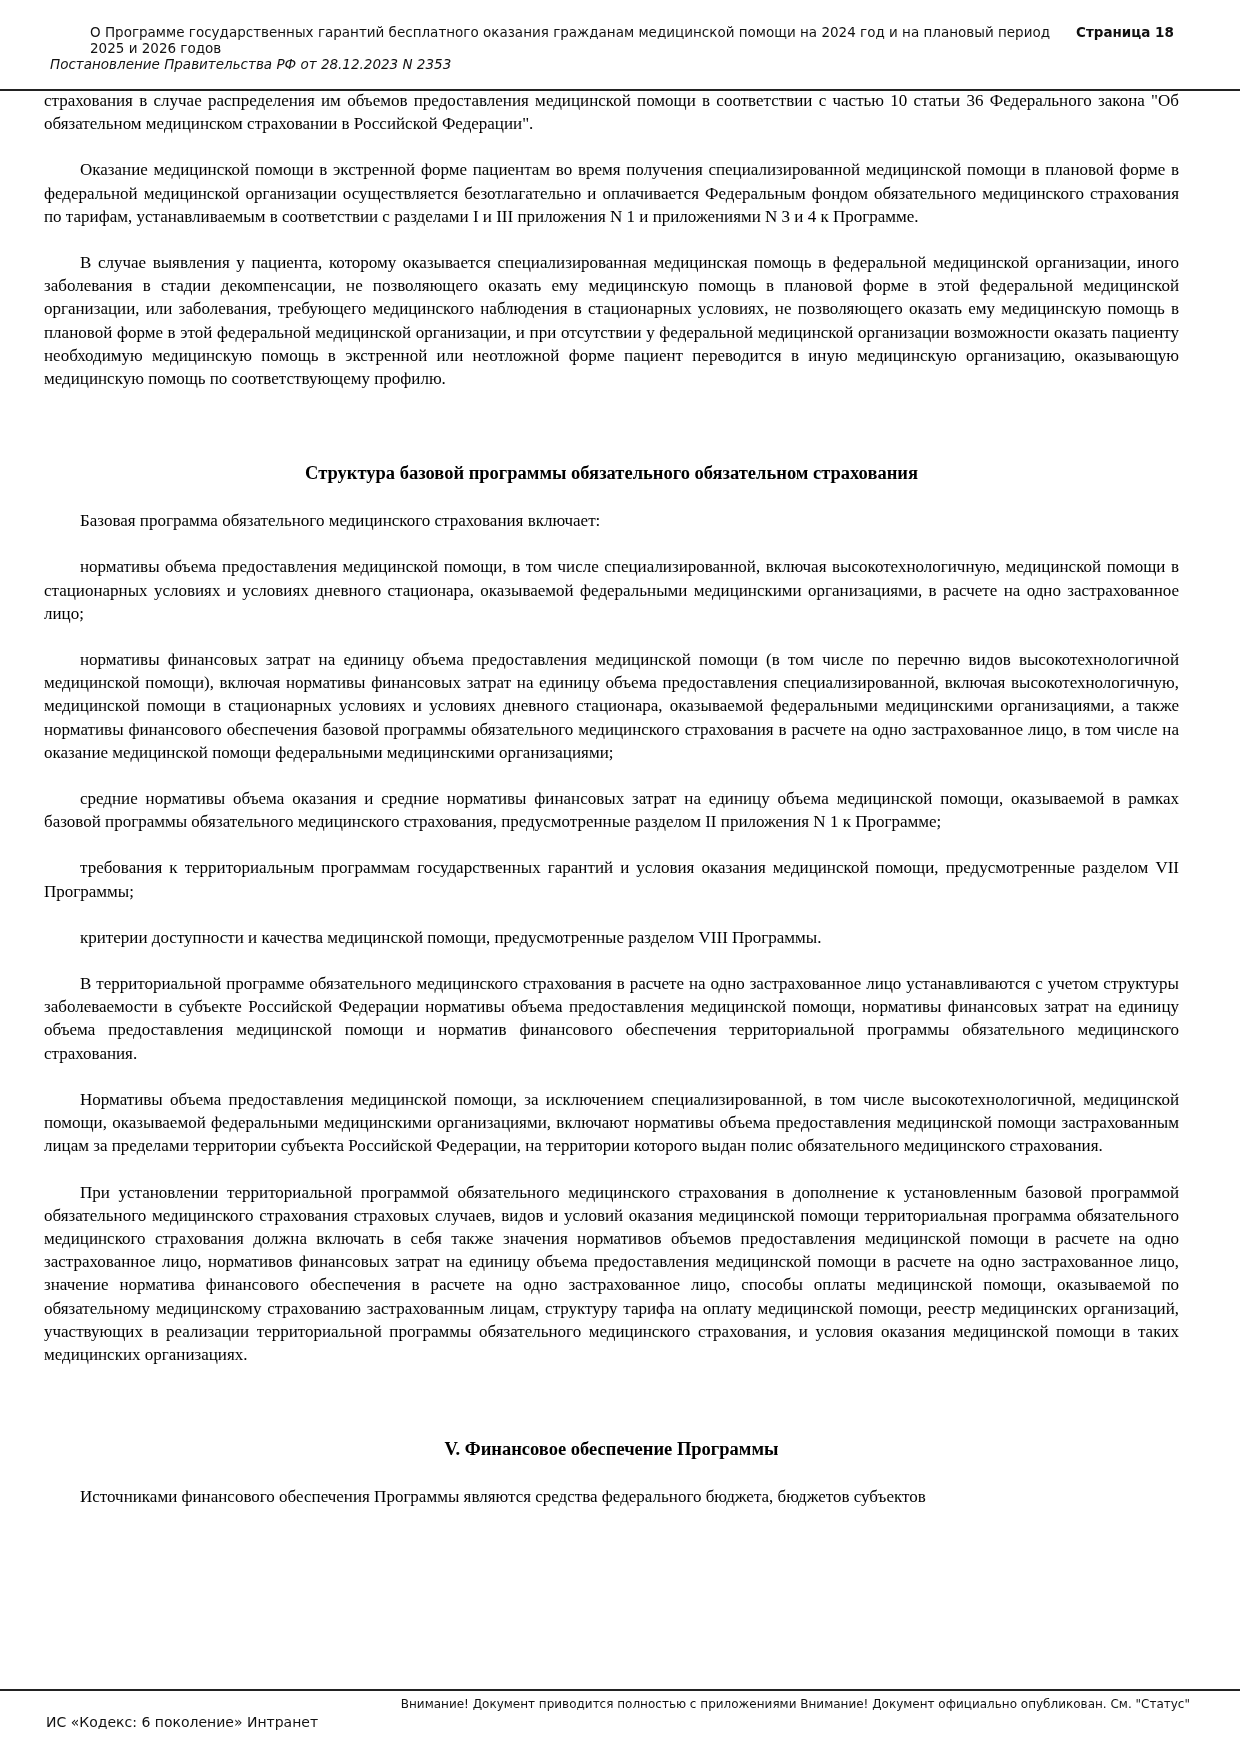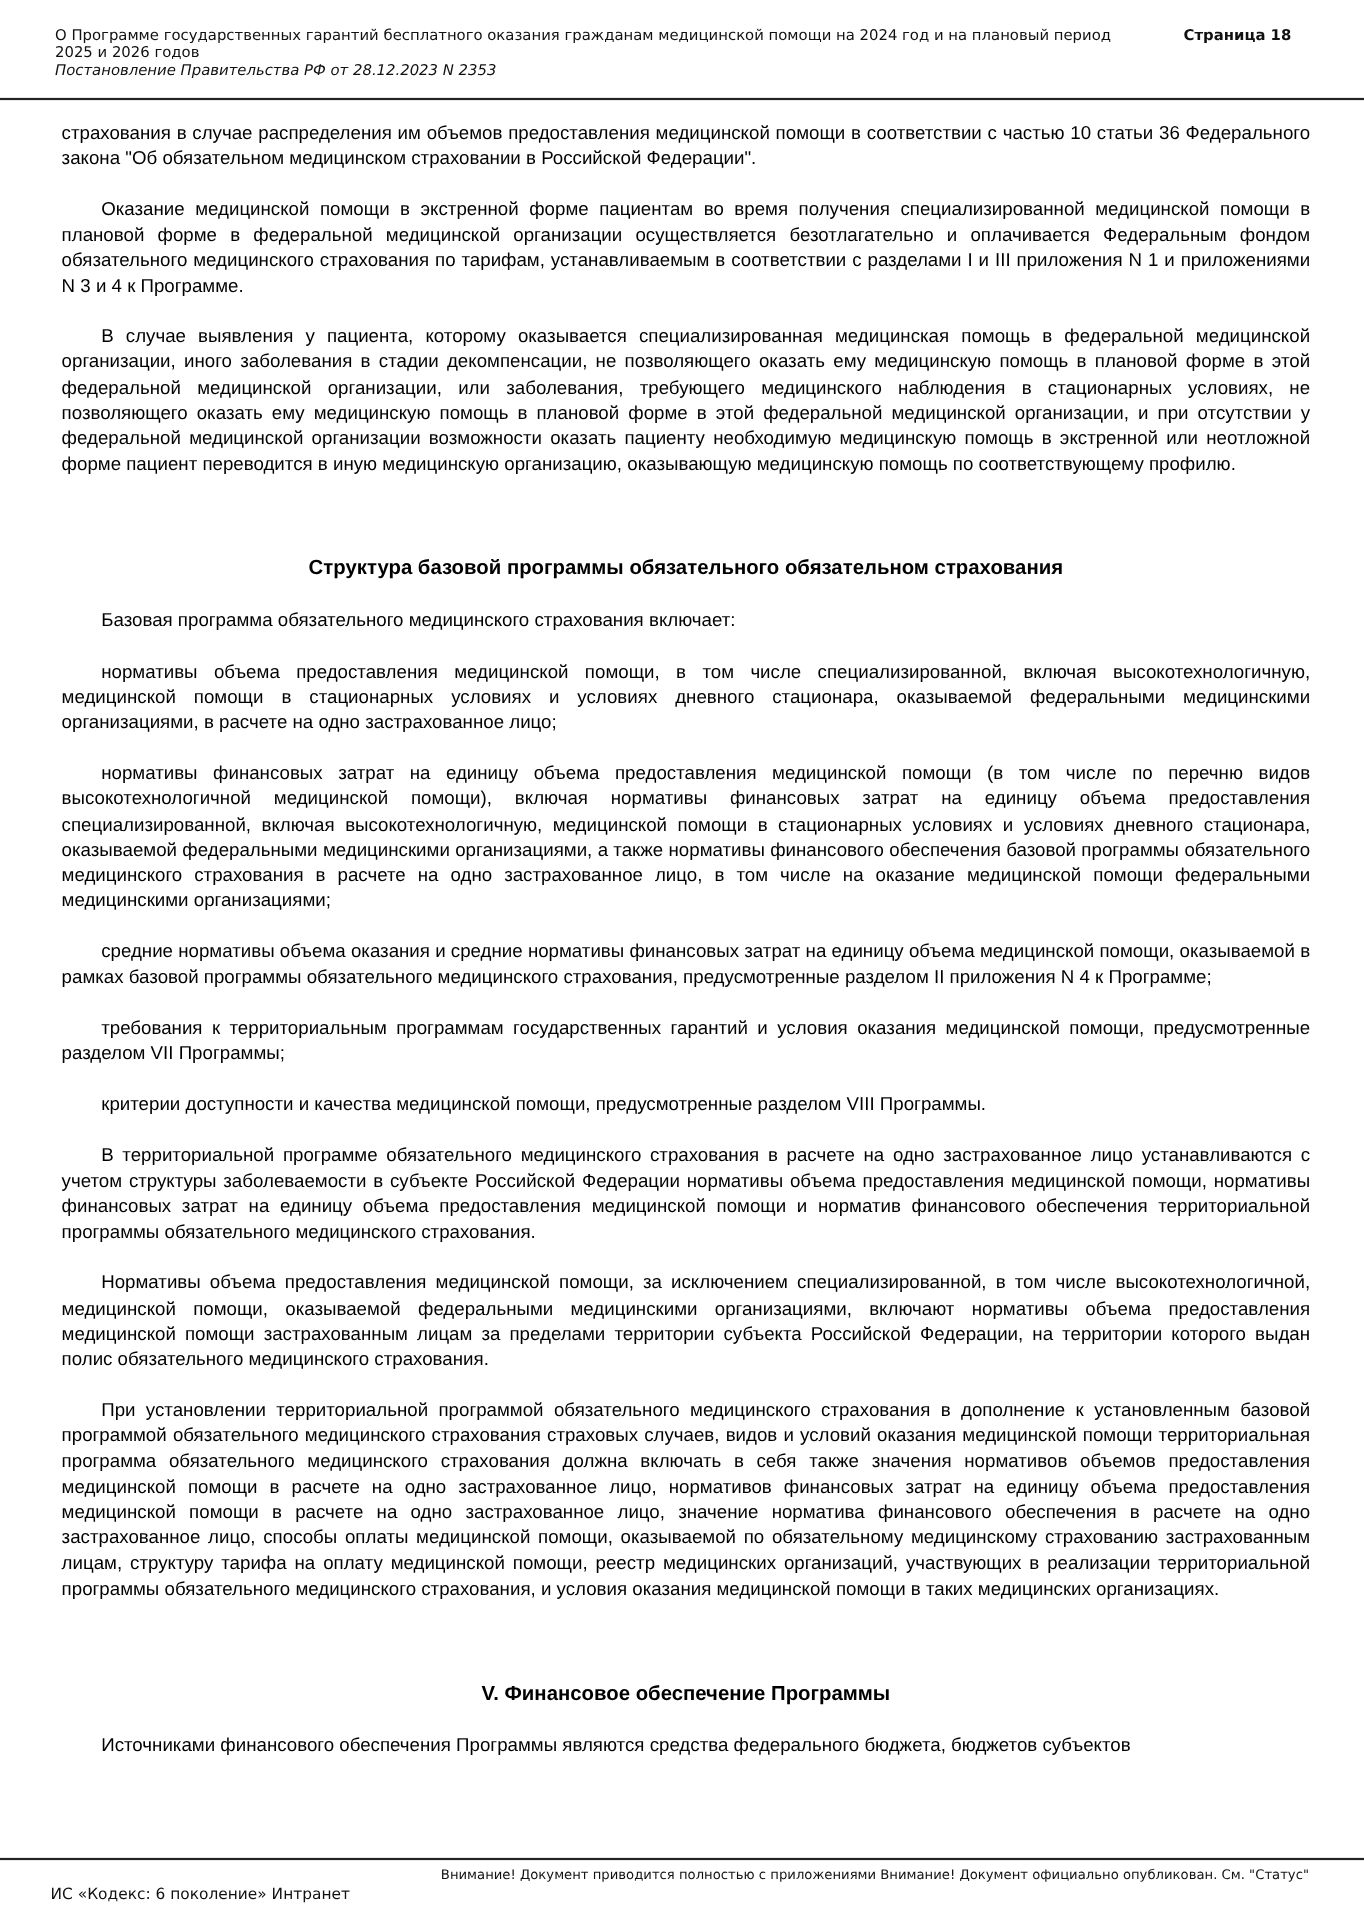--- a/index.html
+++ b/index.html
@@ -1,23 +1,23 @@
 <!DOCTYPE html>
 <html><head>
   <meta charset="utf-8">
   <style>
     html, body { margin: 0; padding: 0; background: #ffffff; }
     body { width: 1240px; height: 1755px; position: relative; overflow: hidden; color: #000; }
     .hdr { position: absolute; left: 50px; top: 24px; width: 1000px; font-family: "DejaVu Sans", sans-serif; font-size: 13.5px; line-height: 16px; color: #111; }
-    .hdr .title { display: block; width: 990px; }
+    .hdr .title { display: block; width: 990px; margin-left: 40px; }
     .hdr .sub { display: block; font-style: italic; }
     .pageno { position: absolute; left: 1076px; top: 24px; font-family: "DejaVu Sans", sans-serif; font-size: 13.5px; color: #111; font-weight: bold; }
     .rule-top { position: absolute; left: 0; top: 89px; width: 1240px; height: 2px; background: #222; }
     .rule-bot { position: absolute; left: 0; top: 1689px; width: 1240px; height: 2px; background: #222; }
-    .body { position: absolute; left: 56px; top: 89px; width: 1135px; font-family: Liberation Sans, sans-serif; font-size: 17px; line-height: 23.2px; margin-top: 20px; }
+    .body { position: absolute; left: 44px; top: 89px; width: 1135px; font-family: Liberation Serif, serif; font-size: 17px; line-height: 23.2px; }
     .body p { margin: 0; text-align: justify; text-indent: 36px; }
     .body p.noind { text-indent: 0; }
     .gap { height: 23px; }
     .gap2 { height: 70px; }
     .body h2 { margin: 0; text-align: center; font-size: 18.5px; font-weight: bold; line-height: 26px; }
     .ftr1 { position: absolute; left: 0; width: 1190px; top: 1697px; text-align: right; font-family: "DejaVu Sans", sans-serif; font-size: 12px; color: #111; }
     .ftr2 { position: absolute; left: 46px; top: 1714px; font-family: "DejaVu Sans", sans-serif; font-size: 14px; color: #111; }
   </style>
 </head>
 <body>
@@ -37,21 +37,21 @@
   <p>В случае выявления у пациента, которому оказывается специализированная медицинская помощь в федеральной медицинской организации, иного заболевания в стадии декомпенсации, не позволяющего оказать ему медицинскую помощь в плановой форме в этой федеральной медицинской организации, или заболевания, требующего медицинского наблюдения в стационарных условиях, не позволяющего оказать ему медицинскую помощь в плановой форме в этой федеральной медицинской организации, и при отсутствии у федеральной медицинской организации возможности оказать пациенту необходимую медицинскую помощь в экстренной или неотложной форме пациент переводится в иную медицинскую организацию, оказывающую медицинскую помощь по соответствующему профилю.</p>
   <div class="gap2"></div>
   <h2>Структура базовой программы обязательного обязательном страхования</h2>
   <div class="gap"></div>
   <p>Базовая программа обязательного медицинского страхования включает:</p>
   <div class="gap"></div>
   <p>нормативы объема предоставления медицинской помощи, в том числе специализированной, включая высокотехнологичную, медицинской помощи в стационарных условиях и условиях дневного стационара, оказываемой федеральными медицинскими организациями, в расчете на одно застрахованное лицо;</p>
   <div class="gap"></div>
   <p>нормативы финансовых затрат на единицу объема предоставления медицинской помощи (в том числе по перечню видов высокотехнологичной медицинской помощи), включая нормативы финансовых затрат на единицу объема предоставления специализированной, включая высокотехнологичную, медицинской помощи в стационарных условиях и условиях дневного стационара, оказываемой федеральными медицинскими организациями, а также нормативы финансового обеспечения базовой программы обязательного медицинского страхования в расчете на одно застрахованное лицо, в том числе на оказание медицинской помощи федеральными медицинскими организациями;</p>
   <div class="gap"></div>
-  <p>средние нормативы объема оказания и средние нормативы финансовых затрат на единицу объема медицинской помощи, оказываемой в рамках базовой программы обязательного медицинского страхования, предусмотренные разделом II приложения N 4 к Программе;</p>
+  <p>средние нормативы объема оказания и средние нормативы финансовых затрат на единицу объема медицинской помощи, оказываемой в рамках базовой программы обязательного медицинского страхования, предусмотренные разделом II приложения N 1 к Программе;</p>
   <div class="gap"></div>
   <p>требования к территориальным программам государственных гарантий и условия оказания медицинской помощи, предусмотренные разделом VII Программы;</p>
   <div class="gap"></div>
   <p>критерии доступности и качества медицинской помощи, предусмотренные разделом VIII Программы.</p>
   <div class="gap"></div>
   <p>В территориальной программе обязательного медицинского страхования в расчете на одно застрахованное лицо устанавливаются с учетом структуры заболеваемости в субъекте Российской Федерации нормативы объема предоставления медицинской помощи, нормативы финансовых затрат на единицу объема предоставления медицинской помощи и норматив финансового обеспечения территориальной программы обязательного медицинского страхования.</p>
   <div class="gap"></div>
   <p>Нормативы объема предоставления медицинской помощи, за исключением специализированной, в том числе высокотехнологичной, медицинской помощи, оказываемой федеральными медицинскими организациями, включают нормативы объема предоставления медицинской помощи застрахованным лицам за пределами территории субъекта Российской Федерации, на территории которого выдан полис обязательного медицинского страхования.</p>
   <div class="gap"></div>
   <p>При установлении территориальной программой обязательного медицинского страхования в дополнение к установленным базовой программой обязательного медицинского страхования страховых случаев, видов и условий оказания медицинской помощи территориальная программа обязательного медицинского страхования должна включать в себя также значения нормативов объемов предоставления медицинской помощи в расчете на одно застрахованное лицо, нормативов финансовых затрат на единицу объема предоставления медицинской помощи в расчете на одно застрахованное лицо, значение норматива финансового обеспечения в расчете на одно застрахованное лицо, способы оплаты медицинской помощи, оказываемой по обязательному медицинскому страхованию застрахованным лицам, структуру тарифа на оплату медицинской помощи, реестр медицинских организаций, участвующих в реализации территориальной программы обязательного медицинского страхования, и условия оказания медицинской помощи в таких медицинских организациях.</p>

